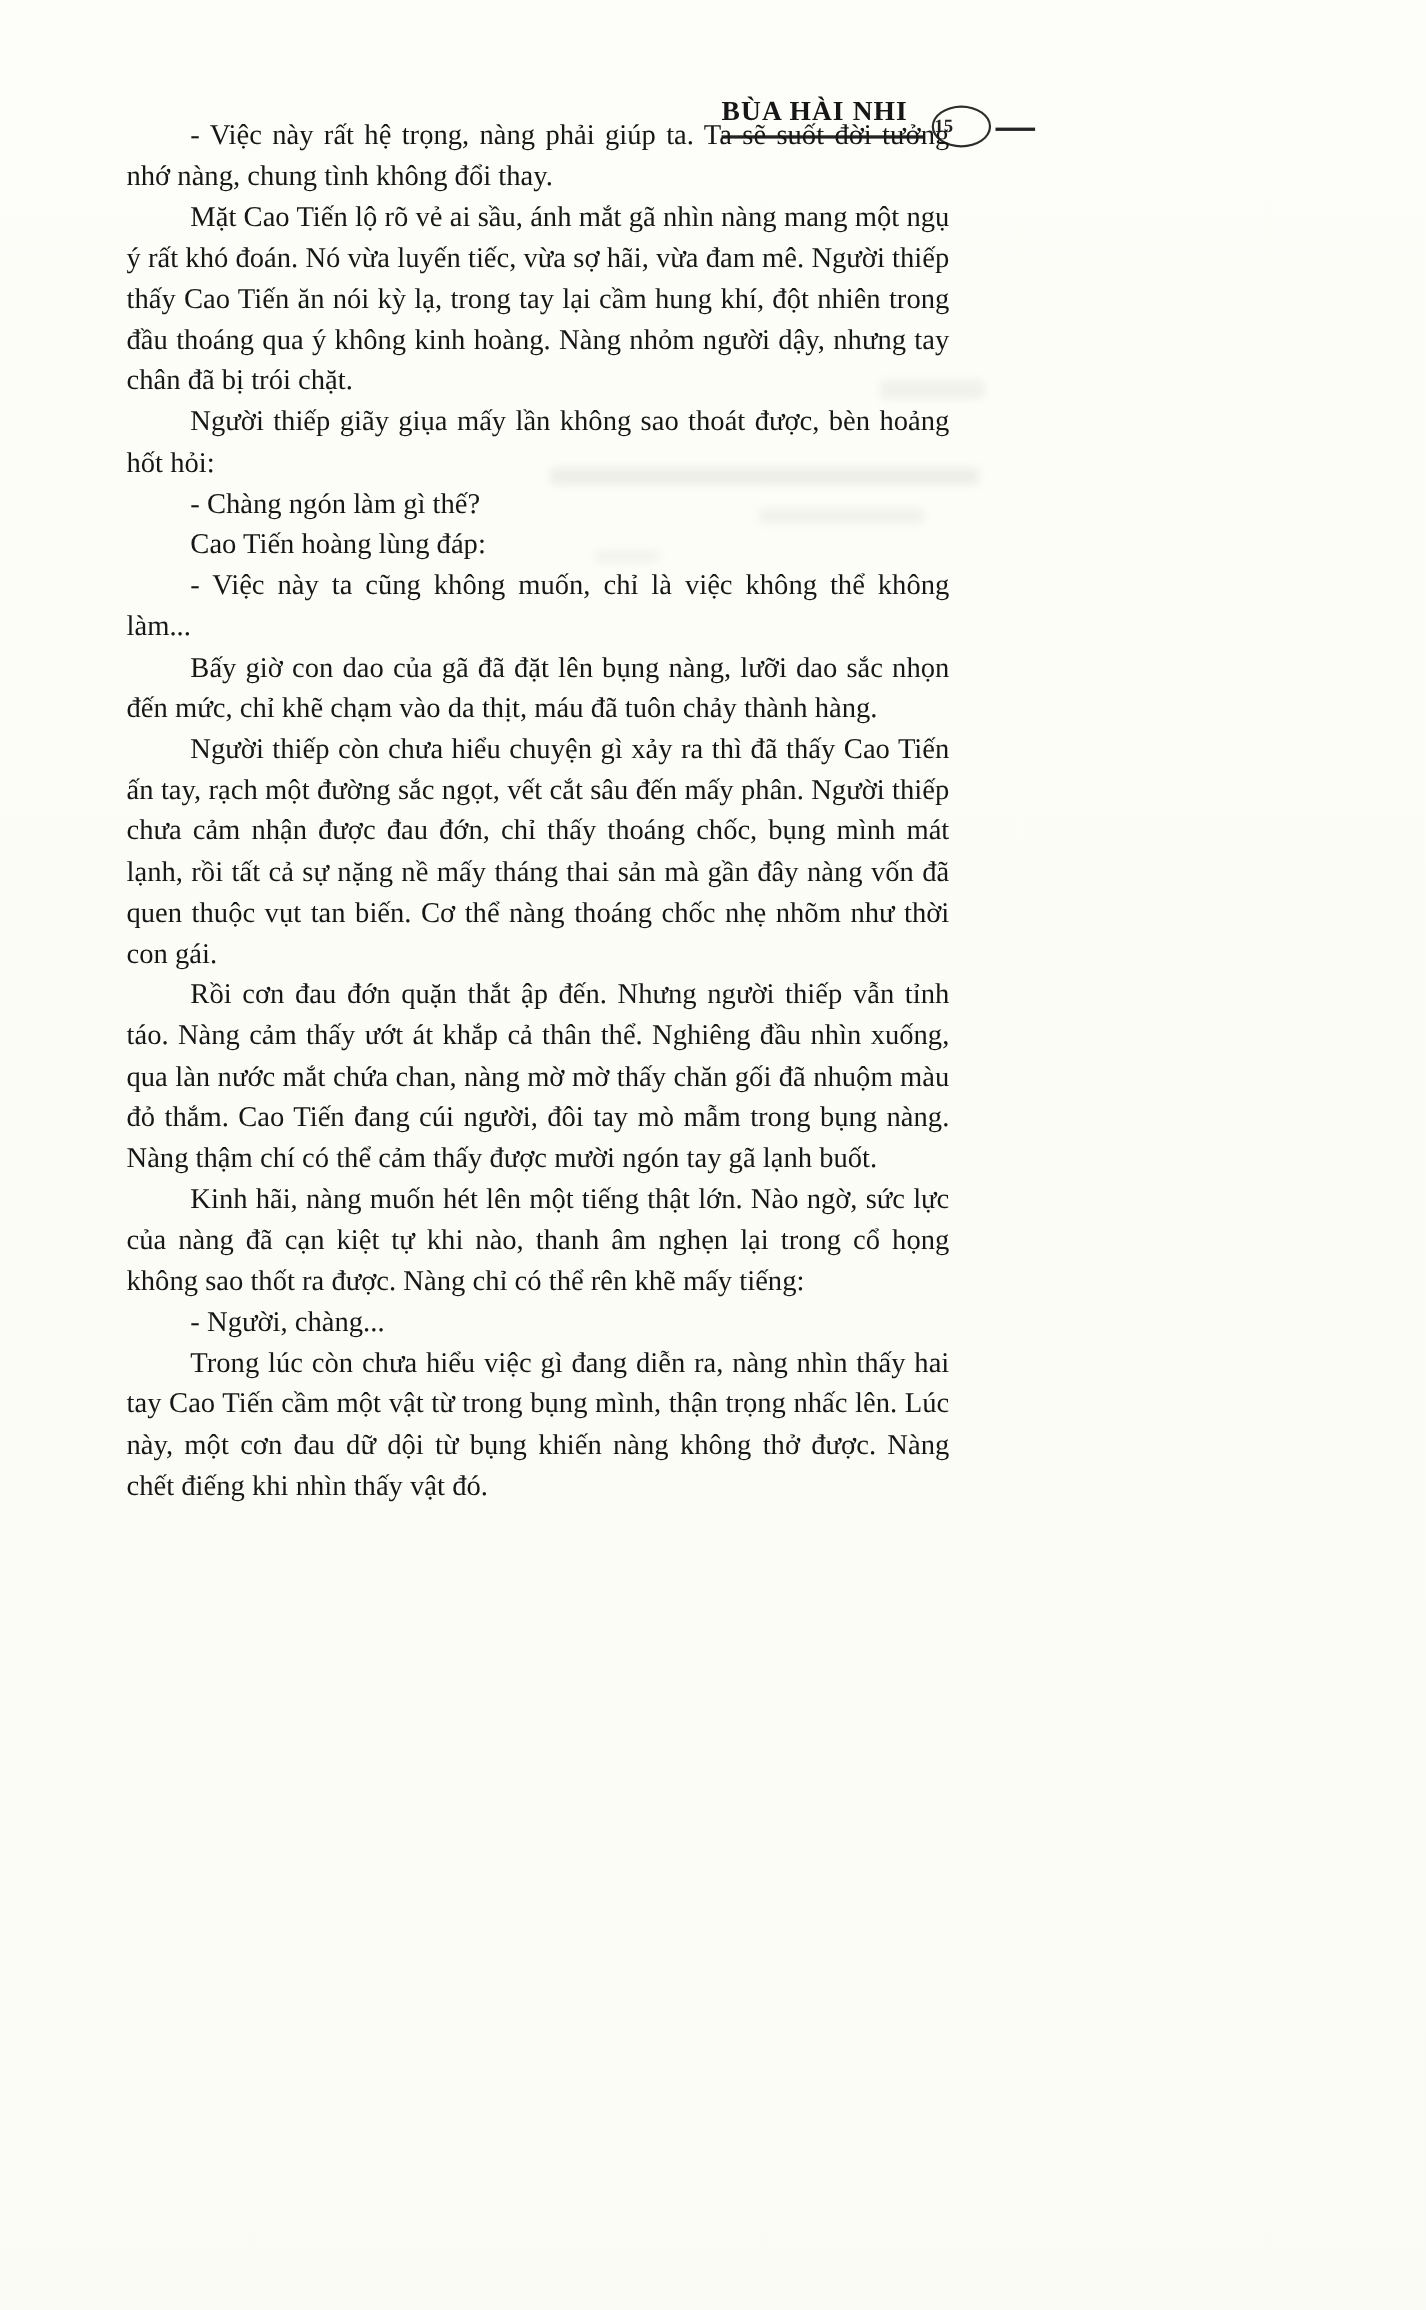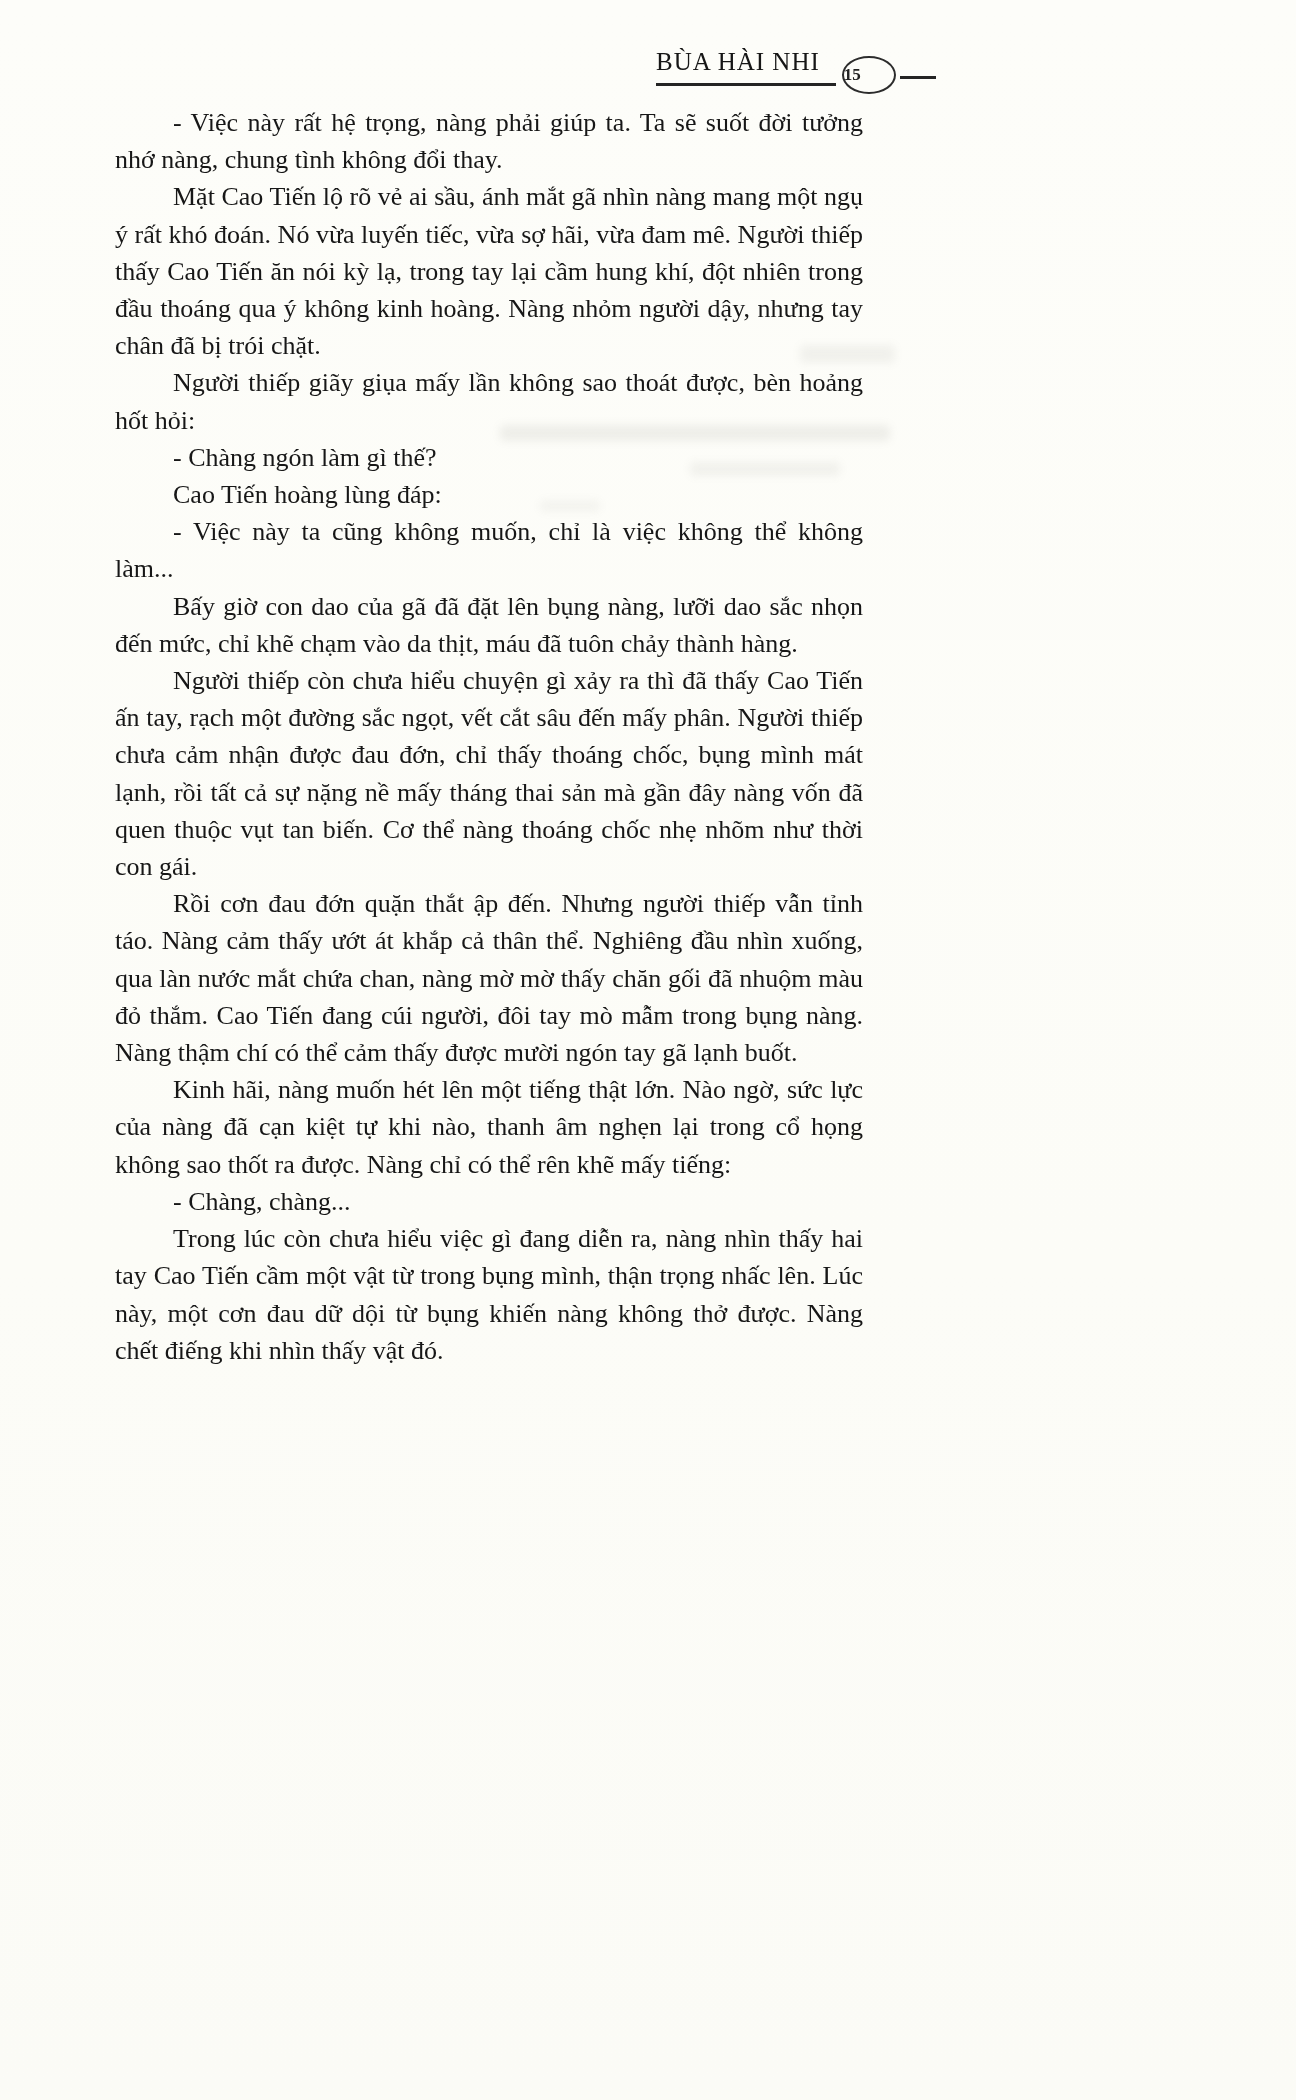--- a/index.html
+++ b/index.html
@@ -23,28 +23,29 @@
 
   
   .running-header {
     position: absolute;
     top: 48px;
     left: 656px;
     display: flex;
     align-items: flex-end;
   }
   .header-title {
-    font-weight: normal;
+    font-weight: bold;
     font-size: 25px;
     letter-spacing: 1px;
     color: #161616;
     padding-bottom: 7px;
     padding-right: 16px;
     border-bottom: 3px solid #242424;
     white-space: nowrap;
+    margin-top: 40px;
   }
   .page-number-oval {
     width: 50px;
     height: 34px;
     border: 2.5px solid #2c2c2c;
     border-radius: 50%;
     display: flex;
     align-items: center;
     justify-content: flex-start;
     font-size: 17px;
@@ -114,17 +115,17 @@
     <p>- Việc này rất hệ trọng, nàng phải giúp ta. Ta sẽ suốt đời tưởng nhớ nàng, chung tình không đổi thay.</p>
     <p>Mặt Cao Tiến lộ rõ vẻ ai sầu, ánh mắt gã nhìn nàng mang một ngụ ý rất khó đoán. Nó vừa luyến tiếc, vừa sợ hãi, vừa đam mê. Người thiếp thấy Cao Tiến ăn nói kỳ lạ, trong tay lại cầm hung khí, đột nhiên trong đầu thoáng qua ý không kinh hoàng. Nàng nhỏm người dậy, nhưng tay chân đã bị trói chặt.</p>
     <p>Người thiếp giãy giụa mấy lần không sao thoát được, bèn hoảng hốt hỏi:</p>
     <p>- Chàng ngón làm gì thế?</p>
     <p>Cao Tiến hoàng lùng đáp:</p>
     <p>- Việc này ta cũng không muốn, chỉ là việc không thể không làm...</p>
     <p>Bấy giờ con dao của gã đã đặt lên bụng nàng, lưỡi dao sắc nhọn đến mức, chỉ khẽ chạm vào da thịt, máu đã tuôn chảy thành hàng.</p>
     <p>Người thiếp còn chưa hiểu chuyện gì xảy ra thì đã thấy Cao Tiến ấn tay, rạch một đường sắc ngọt, vết cắt sâu đến mấy phân. Người thiếp chưa cảm nhận được đau đớn, chỉ thấy thoáng chốc, bụng mình mát lạnh, rồi tất cả sự nặng nề mấy tháng thai sản mà gần đây nàng vốn đã quen thuộc vụt tan biến. Cơ thể nàng thoáng chốc nhẹ nhõm như thời con gái.</p>
     <p>Rồi cơn đau đớn quặn thắt ập đến. Nhưng người thiếp vẫn tỉnh táo. Nàng cảm thấy ướt át khắp cả thân thể. Nghiêng đầu nhìn xuống, qua làn nước mắt chứa chan, nàng mờ mờ thấy chăn gối đã nhuộm màu đỏ thắm. Cao Tiến đang cúi người, đôi tay mò mẫm trong bụng nàng. Nàng thậm chí có thể cảm thấy được mười ngón tay gã lạnh buốt.</p>
     <p>Kinh hãi, nàng muốn hét lên một tiếng thật lớn. Nào ngờ, sức lực của nàng đã cạn kiệt tự khi nào, thanh âm nghẹn lại trong cổ họng không sao thốt ra được. Nàng chỉ có thể rên khẽ mấy tiếng:</p>
-    <p>- Chàng, chàng...</p>
+    <p>- Người, chàng...</p>
     <p>Trong lúc còn chưa hiểu việc gì đang diễn ra, nàng nhìn thấy hai tay Cao Tiến cầm một vật từ trong bụng mình, thận trọng nhấc lên. Lúc này, một cơn đau dữ dội từ bụng khiến nàng không thở được. Nàng chết điếng khi nhìn thấy vật đó.</p>
   </div>
 
 </div>
 
 </body></html>

